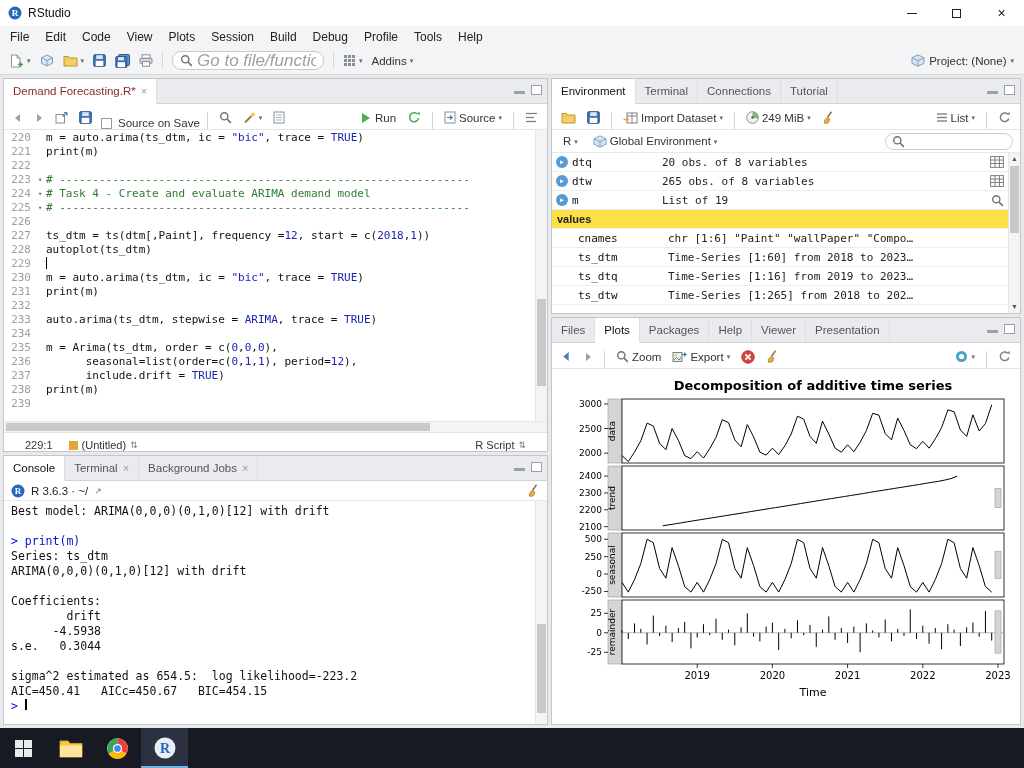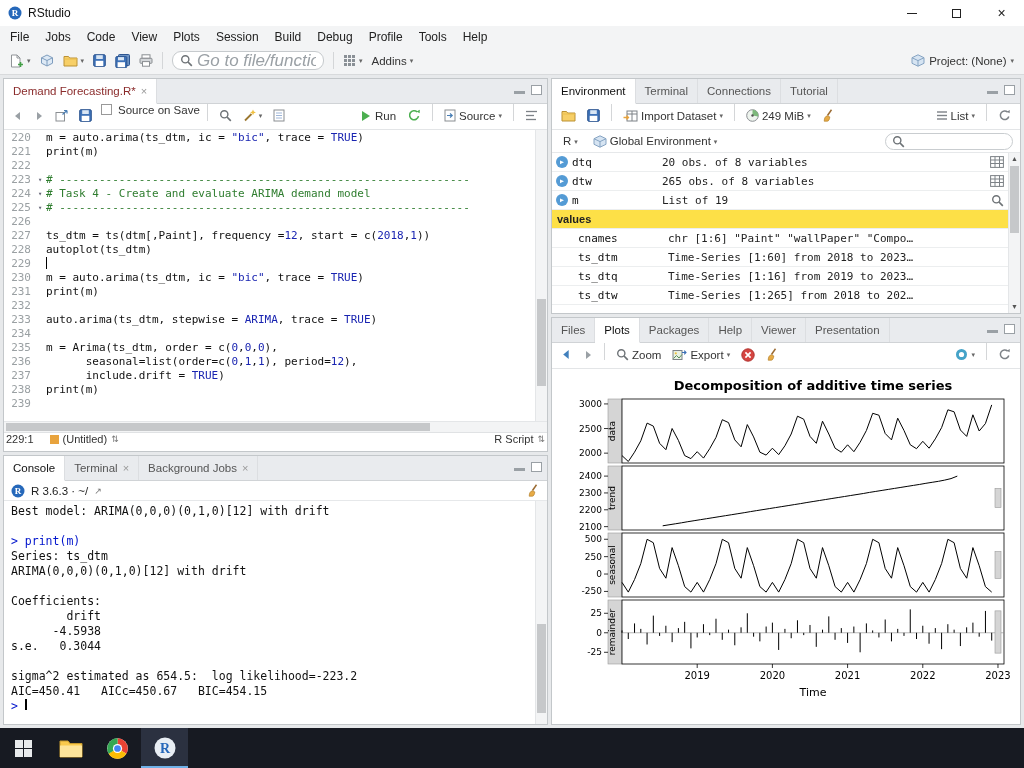--- a/index.html
+++ b/index.html
@@ -35,41 +35,41 @@
 .env{height:236px;flex:none;}
 .plt{flex:1;}
 .tabstrip{height:25px;background:#e9ebee;border-bottom:1px solid #d0d3d6;display:flex;align-items:stretch;flex:none;position:relative;}
 .tab{display:flex;align-items:center;gap:5px;padding:0 9px;font-size:11.5px;color:#555;border-right:1px solid #dcdee1;}
 .tab.sel{background:#fff;color:#111;margin-bottom:-1px;border-bottom:1px solid #fff;}
 .tab .x{color:#999;font-size:11px;}
 .src .tab.sel .lbl{color:#8b2c2c;}
 .pane-btns{position:absolute;right:5px;top:6px;display:flex;gap:6px;}
 .pb{width:11px;height:10px;border:1px solid #9aa0a5;background:#fff;display:inline-block;}
 .pb.min{border:none;border-bottom:3px solid #9aa0a5;height:9px;background:none;}
-.ptoolbar{height:26px;border-bottom:1px solid #e3e5e7;display:flex;align-items:flex-start;gap:3px;padding:0 5px;font-size:11.5px;color:#333;flex:none;background:#fff;}
+.ptoolbar{height:26px;border-bottom:1px solid #e3e5e7;display:flex;align-items:flex-end;gap:3px;padding:0 5px;font-size:11.5px;color:#333;flex:none;background:#fff;}
 .cb{width:11px;height:11px;border:1px solid #999;background:#fff;margin:0 3px 0 2px;flex:none;}
 .runplay{width:0;height:0;border-left:8px solid #4caf50;border-top:5px solid transparent;border-bottom:5px solid transparent;margin-right:2px;}
 
 .editor{flex:1;display:flex;min-height:0;overflow:hidden;}
 .codewrap{flex:1;overflow:hidden;font:11px "DejaVu Sans Mono",monospace;line-height:14px;padding-top:1px;}
 .line{display:flex;height:14px;}
 .lnum{width:30px;flex:none;text-align:right;color:#9aa0a3;padding-right:3px;}
 .fold{width:12px;flex:none;text-align:center;color:#667;font-size:7px;line-height:14px;}
 .ltext{white-space:pre;color:#111;}
 .tok-t{color:#111;}
 .tok-c{color:#2f7d2f;}
 .tok-s{color:#1924b1;}
 .tok-n{color:#1924b1;}
 .tok-k{color:#1924b1;text-align:right;}
 .caret-bar{display:inline-block;width:1px;height:12px;background:#000;vertical-align:-2px;}
 .vscroll{width:12px;flex:none;background:#f3f4f5;border-left:1px solid #e4e6e8;position:relative;}
 .vthumb{position:absolute;left:1px;right:1px;background:#c6c8ca;}
 .hscroll{height:11px;background:#f3f4f5;border-top:1px solid #e4e6e8;position:relative;flex:none;}
 .hthumb{position:absolute;top:1px;bottom:1px;background:#c6c8ca;}
-.statusbar{height:19px;border-top:1px solid #e0e2e4;display:flex;align-items:flex-start;font-size:11px;color:#333;padding:0 2px;gap:16px;flex:none;}
+.statusbar{height:19px;border-top:1px solid #e0e2e4;display:flex;align-items:flex-end;font-size:11px;color:#333;padding:0 21px;gap:16px;flex:none;}
 .docsel{display:flex;align-items:center;gap:4px;}
 .orange-sq{width:9px;height:9px;background:#e8a33d;display:inline-block;}
 .updn{font-size:9px;color:#777;}
 
 .con-header{height:20px;border-bottom:1px solid #e6e8ea;display:flex;align-items:center;gap:6px;padding:0 7px;font-size:11.5px;color:#222;flex:none;}
 .con-body{flex:1;display:flex;min-height:0;}
 .con-lines{flex:1;font:11.5px "DejaVu Sans Mono",monospace;line-height:15px;white-space:pre;padding:3px 0 0 7px;overflow:hidden;color:#111;}
 .cmd{color:#0014cc;}
 .ccaret{display:inline-block;width:2px;height:11px;background:#000;}
 
@@ -115,21 +115,21 @@
           <span class="maxbox"></span>
         </span>
       <span class="win-btn">
           <span>×</span>
         </span>
     </div>
   </div>
 
   <div class="menubar">
       <span class="menu-item">File</span>
-      <span class="menu-item">Jobs</span>
+      <span class="menu-item">Edit</span>
       <span class="menu-item">Code</span>
       <span class="menu-item">View</span>
       <span class="menu-item">Plots</span>
       <span class="menu-item">Session</span>
       <span class="menu-item">Build</span>
       <span class="menu-item">Debug</span>
       <span class="menu-item">Profile</span>
       <span class="menu-item">Tools</span>
       <span class="menu-item">Help</span>
     </div>

